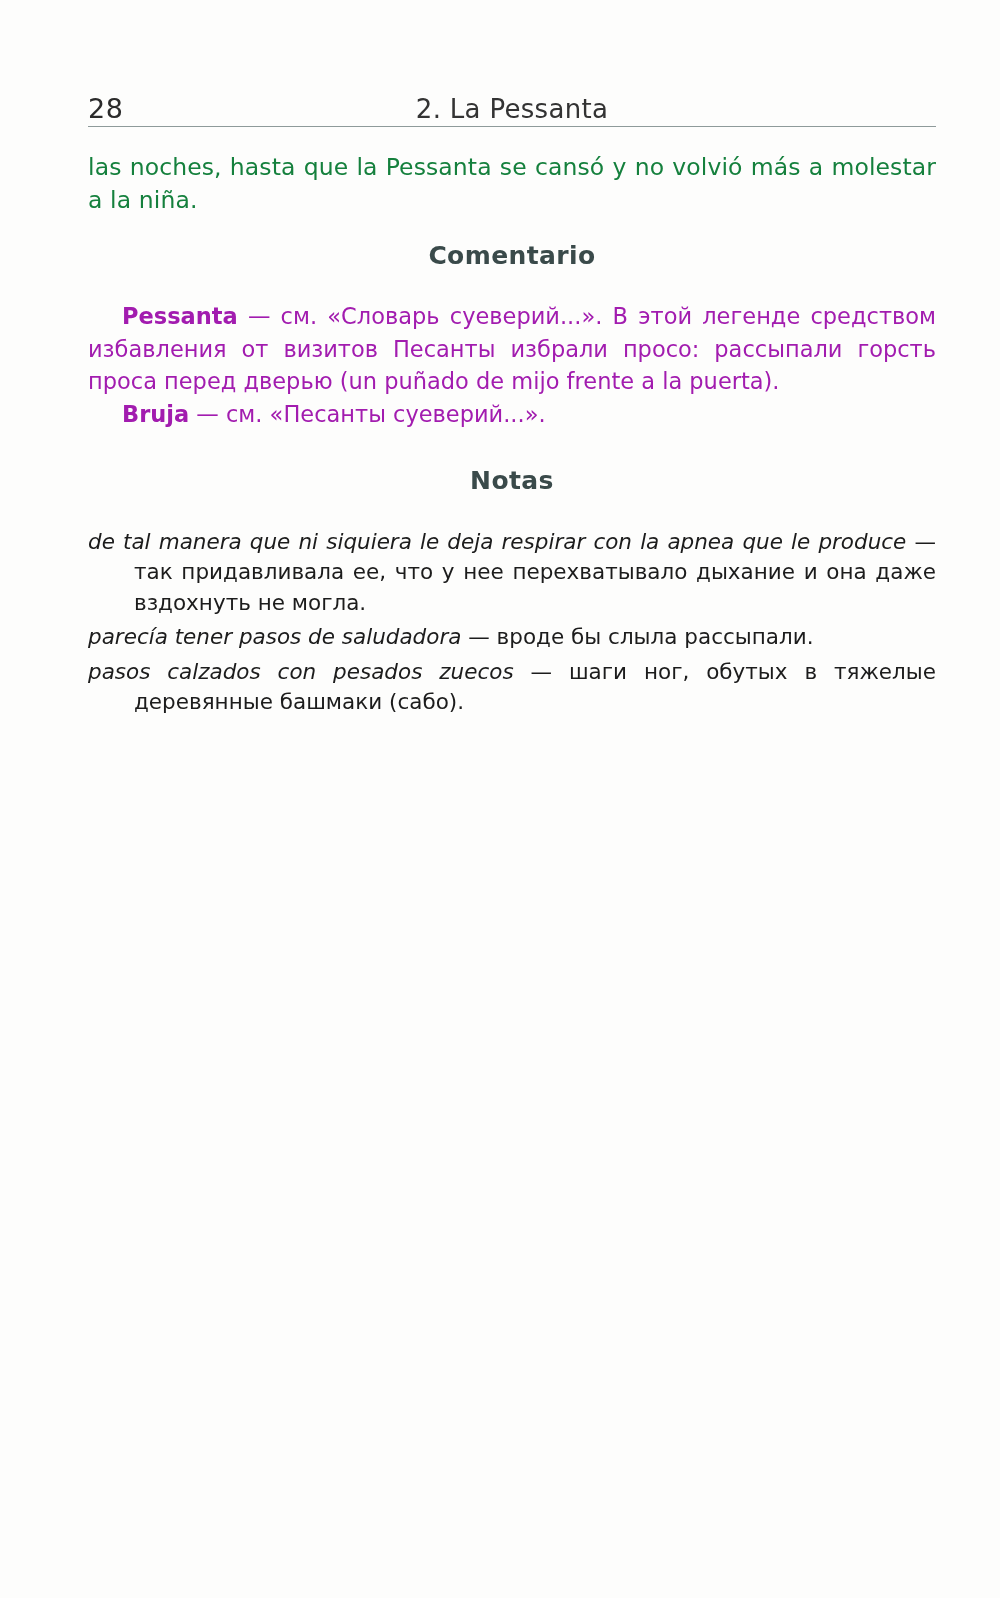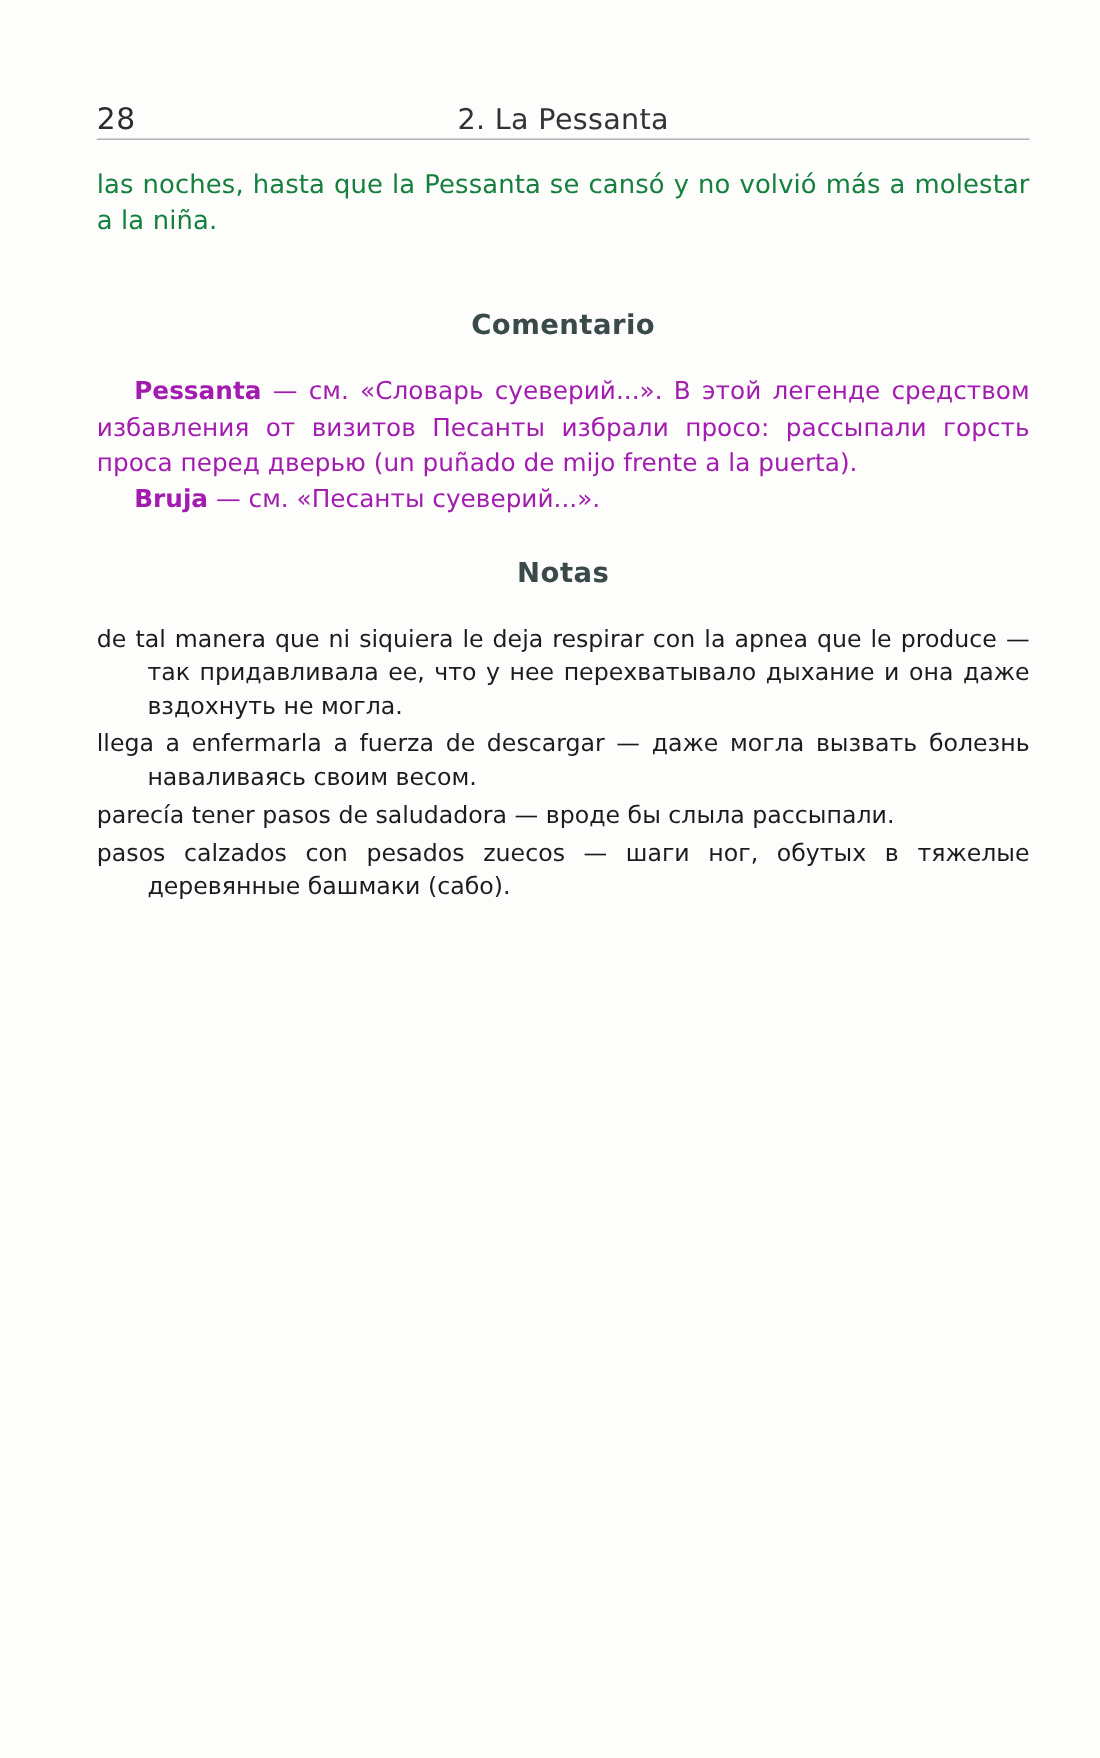--- a/index.html
+++ b/index.html
@@ -63,21 +63,21 @@
     color: #15803d;
     letter-spacing: 0.1px;
   }
   .section-heading {
     text-align: center;
     font-size: 25px;
     font-weight: bold;
     color: #3a4a4a;
     letter-spacing: 0.4px;
   }
-  .heading-comentario { margin-top: 64px; }
+  .heading-comentario { margin-top: 24px; }
   .heading-notas { margin-top: 35px; }
 
   .commentary {
     margin-top: 30px;
     font-size: 22.5px;
     line-height: 1.45;
     text-align: justify;
     color: #a21caf;
   }
   .commentary p {
@@ -94,20 +94,21 @@
     line-height: 1.42;
     color: #1c1c1c;
   }
   .note {
     margin: 0 0 4px 0;
     padding-left: 46px;
     text-indent: -46px;
     text-align: justify;
   }
   .note .it {
+    font-style: italic;
   }
   .spacer-bottom {
     height: 700px;
   }
 </style>
 </head>
 <body>
 
 <div class="page">
   <div class="content">
@@ -131,23 +132,20 @@
       </p>
     </div>
 
     <h2 class="section-heading heading-notas">Notas</h2>
 
     <div class="notes">
       <p class="note">
         <span class="it">de tal manera que ni siquiera le deja respirar con la apnea que le produce</span><span> — так придавливала ее, что у нее перехватывало дыхание и она даже вздохнуть не могла.</span>
       </p>
       <p class="note">
-        <span class="it">llega a enfermarla a fuerza de descargar</span><span> — даже могла вызвать болезнь наваливаясь своим весом.</span>
-      </p>
-      <p class="note">
         <span class="it">parecía tener pasos de saludadora</span><span> — вроде бы слыла рассыпали.</span>
       </p>
       <p class="note">
         <span class="it">pasos calzados con pesados zuecos</span><span> — шаги ног, обутых в тяжелые деревянные башмаки (сабо).</span>
       </p>
     </div>
 
     <div class="spacer-bottom"></div>
   </div>
 </div>

